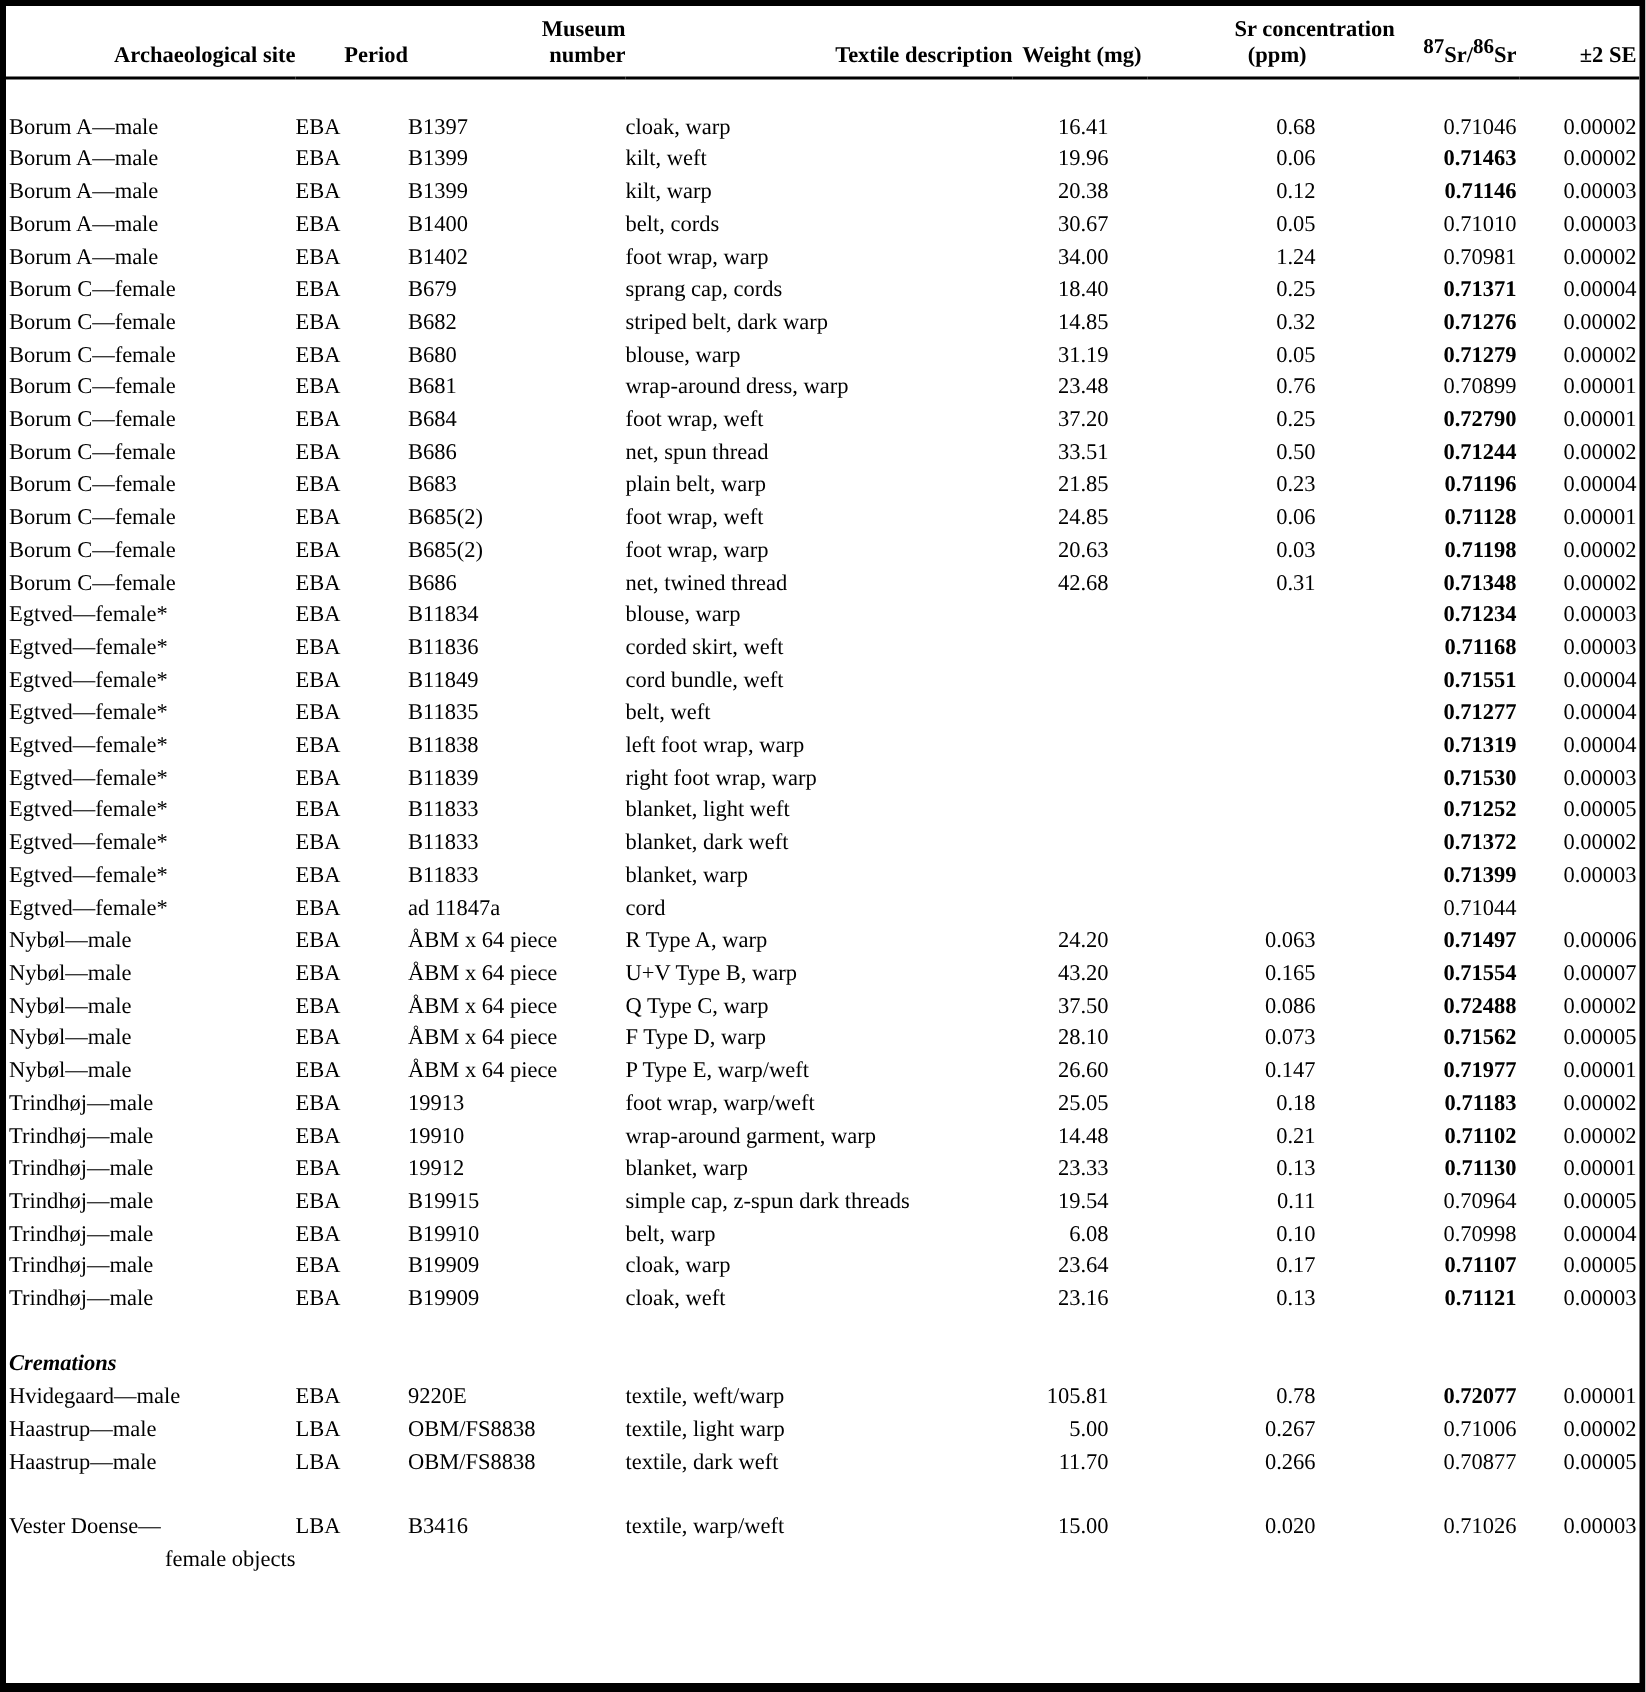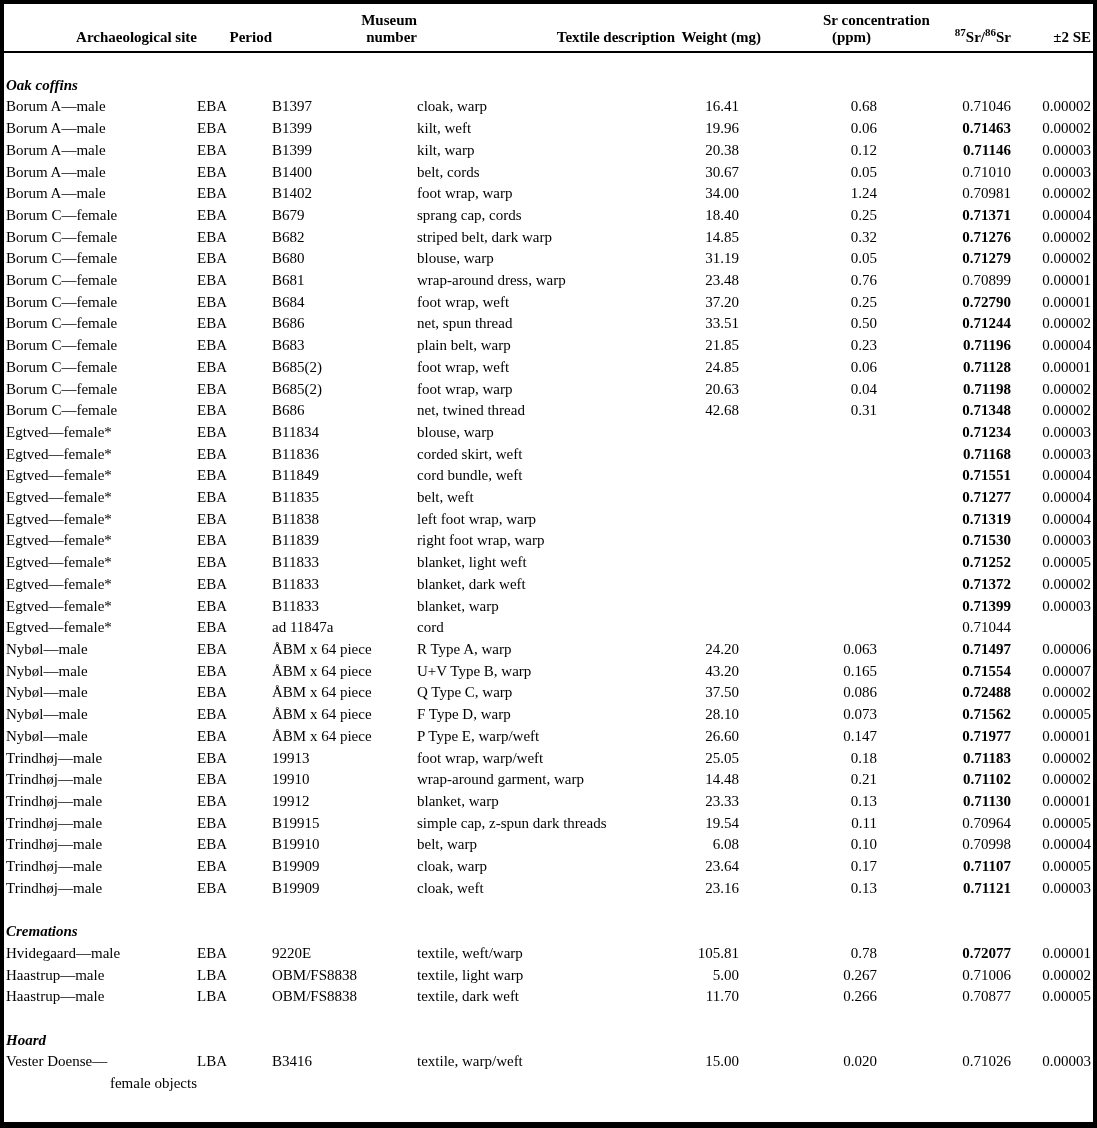--- a/index.html
+++ b/index.html
@@ -38,21 +38,21 @@
     border-bottom: 2px solid #000;
     padding: 8px 0 5px 0;
     line-height: 17px;
     white-space: nowrap;
   }
   thead th.col-site   { padding-left: 16px; }
   thead th.col-weight { text-align: right; padding-right: 4px; }
   thead th.col-sr     { text-align: center; padding-left: 58px; }
   thead th.col-ratio  { text-align: right; padding-right: 2px; }
   thead th.col-se     { text-align: right; padding-right: 2px; }
-  thead sup { font-size: 11px; line-height: 0; }
+  thead sup { font-size: 14px; line-height: 0; }
 
   tbody td {
     font-size: 15px;
     line-height: 21.7px;
     vertical-align: top;
     padding: 0;
     white-space: nowrap;
   }
   td.col-site { padding-left: 2px; }
   .num  { text-align: right; }
@@ -100,23 +100,20 @@
         </th>
         <th class="col-ratio"><sup>87</sup><span>Sr/</span><sup>86</sup><span>Sr</span></th>
         <th class="col-se">±2 SE</th>
       </tr>
     </thead>
     <tbody id="table-body">
         <tr class="spacer-row">
           <td colspan="8">&nbsp;</td>
         </tr>
         <tr>
-          <td class="section-title" colspan="8">Oak coffins</td>
-        </tr>
-        <tr>
           <td class="col-site">
             <div>Borum A—male</div>
           </td>
           <td class="col-period">EBA</td>
           <td class="col-museum">B1397</td>
           <td class="col-textile">cloak, warp</td>
           <td class="col-weight num wpad">16.41</td>
           <td class="col-sr num spad">0.68</td>
           <td class="col-ratio num rpad">0.71046</td>
           <td class="col-se num epad">0.00002</td>
@@ -266,21 +263,21 @@
           <td class="col-se num epad">0.00001</td>
         </tr>
         <tr>
           <td class="col-site">
             <div>Borum C—female</div>
           </td>
           <td class="col-period">EBA</td>
           <td class="col-museum">B685(2)</td>
           <td class="col-textile">foot wrap, warp</td>
           <td class="col-weight num wpad">20.63</td>
-          <td class="col-sr num spad">0.04</td>
+          <td class="col-sr num spad">0.03</td>
           <td class="col-ratio num rpad bold">0.71198</td>
           <td class="col-se num epad">0.00002</td>
         </tr>
         <tr>
           <td class="col-site">
             <div>Borum C—female</div>
           </td>
           <td class="col-period">EBA</td>
           <td class="col-museum">B686</td>
           <td class="col-textile">net, twined thread</td>
@@ -592,23 +589,20 @@
           <td class="col-textile">textile, dark weft</td>
           <td class="col-weight num wpad">11.70</td>
           <td class="col-sr num spad">0.266</td>
           <td class="col-ratio num rpad">0.70877</td>
           <td class="col-se num epad">0.00005</td>
         </tr>
         <tr class="spacer-row">
           <td colspan="8">&nbsp;</td>
         </tr>
         <tr>
-          <td class="section-title" colspan="8">Hoard</td>
-        </tr>
-        <tr>
           <td class="col-site">
             <div>Vester Doense—</div>
             <div class="site-line2">female objects</div>
           </td>
           <td class="col-period">LBA</td>
           <td class="col-museum">B3416</td>
           <td class="col-textile">textile, warp/weft</td>
           <td class="col-weight num wpad">15.00</td>
           <td class="col-sr num spad">0.020</td>
           <td class="col-ratio num rpad">0.71026</td>

